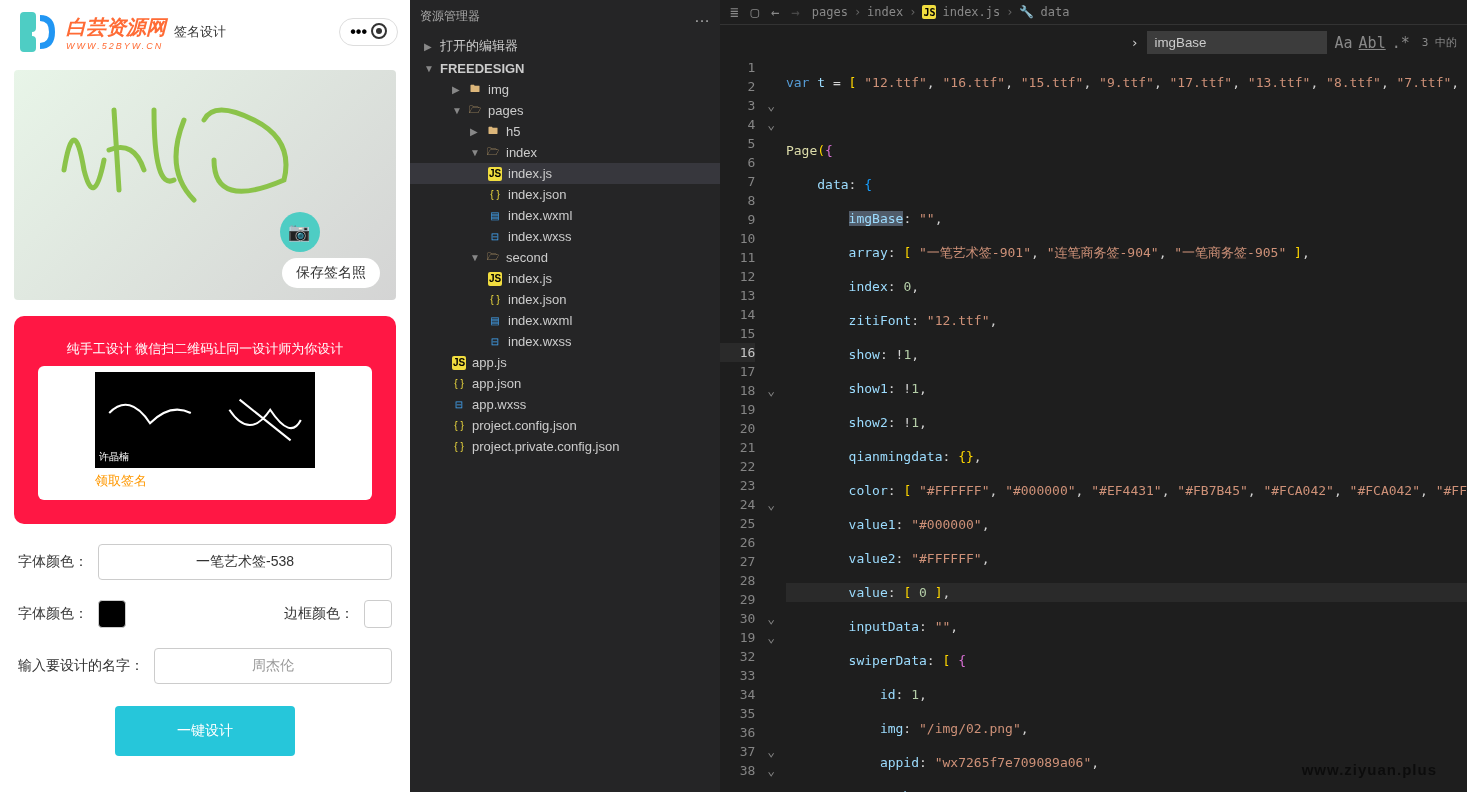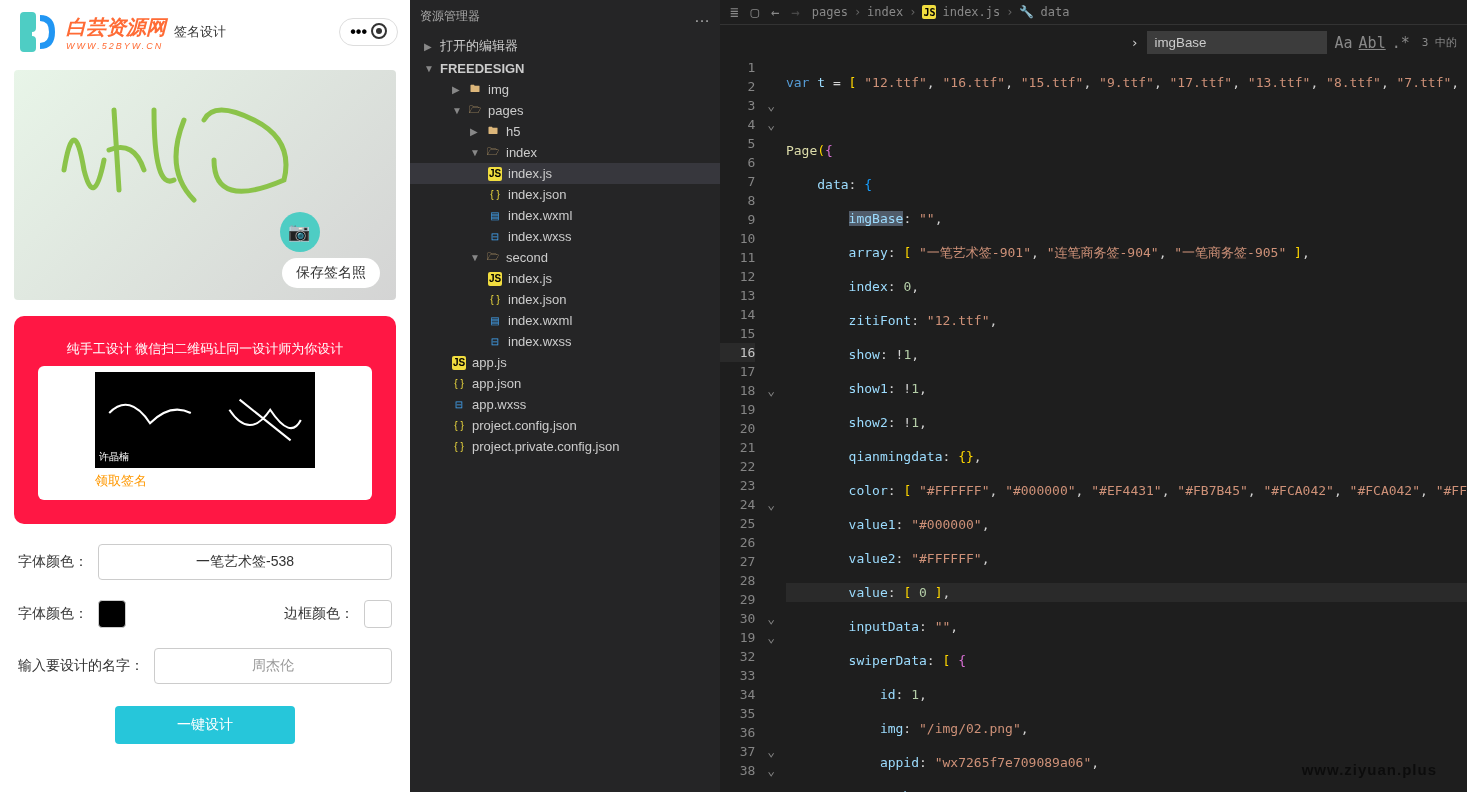--- a/index.html
+++ b/index.html
@@ -28,21 +28,21 @@
     .promo-title { text-align: center; font-size: 13px; margin-bottom: 8px; }
     .promo-imgs { display: flex; gap: 6px; background: #fff; border-radius: 6px; padding: 6px; justify-content: center; }
     .promo-img { width: 110px; height: 96px; background: #000; display: flex; flex-direction: column; justify-content: flex-end; padding: 4px; color: #fff; font-size: 10px; position: relative; }
     .promo-sig { flex: 1; display: flex; align-items: center; justify-content: center; }
     .promo-get { color: #ff9800; font-size: 13px; padding: 4px 0; }
     
     .form-row { display: flex; align-items: center; padding: 10px 18px; gap: 10px; font-size: 14px; color: #333; }
     .select-box { flex: 1; border: 1px solid #ccc; border-radius: 4px; padding: 8px; text-align: center; }
     .color-swatch { width: 28px; height: 28px; border: 1px solid #ccc; border-radius: 4px; }
     .text-input { flex: 1; border: 1px solid #ccc; border-radius: 4px; padding: 8px; text-align: center; color: #999; }
-    .design-btn { margin: 12px auto; width: 180px; background: #26c6da; color: #fff; padding: 10px; border-radius: 4px; text-align: center; font-size: 14px; }
+    .design-btn { margin: 12px auto; width: 180px; background: #26c6da; color: #fff; padding: 16px; border-radius: 4px; text-align: center; font-size: 14px; }
     
     
     .explorer { width: 310px; background: #252526; color: #ccc; display: flex; flex-direction: column; font-size: 13px; }
     .exp-header { padding: 8px 10px; color: #aaa; font-size: 12px; display: flex; justify-content: space-between; }
     .exp-more { font-size: 16px; }
     .tree-item { display: flex; align-items: center; padding: 3px 0 3px 14px; gap: 6px; cursor: pointer; }
     .tree-item.selected { background: #37373d; }
     .tree-item.l2 { padding-left: 42px; }
     .tree-item.l3 { padding-left: 60px; }
     .tree-item.l4 { padding-left: 78px; }

